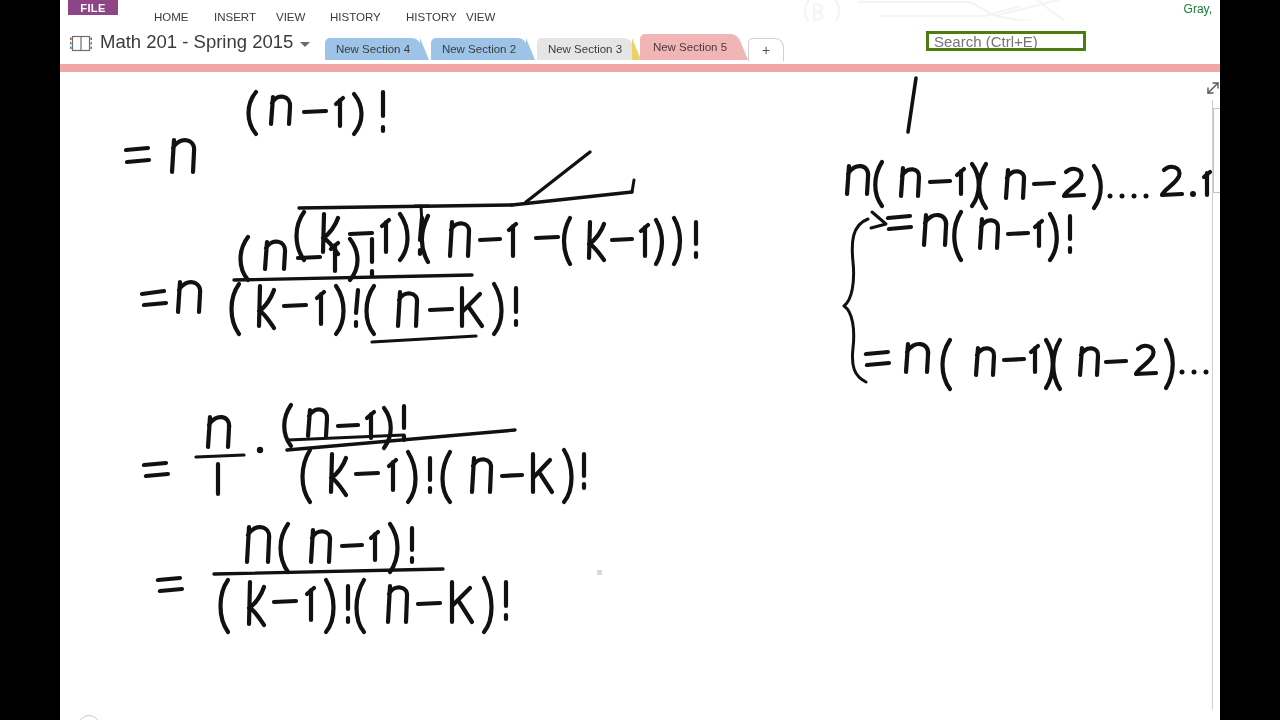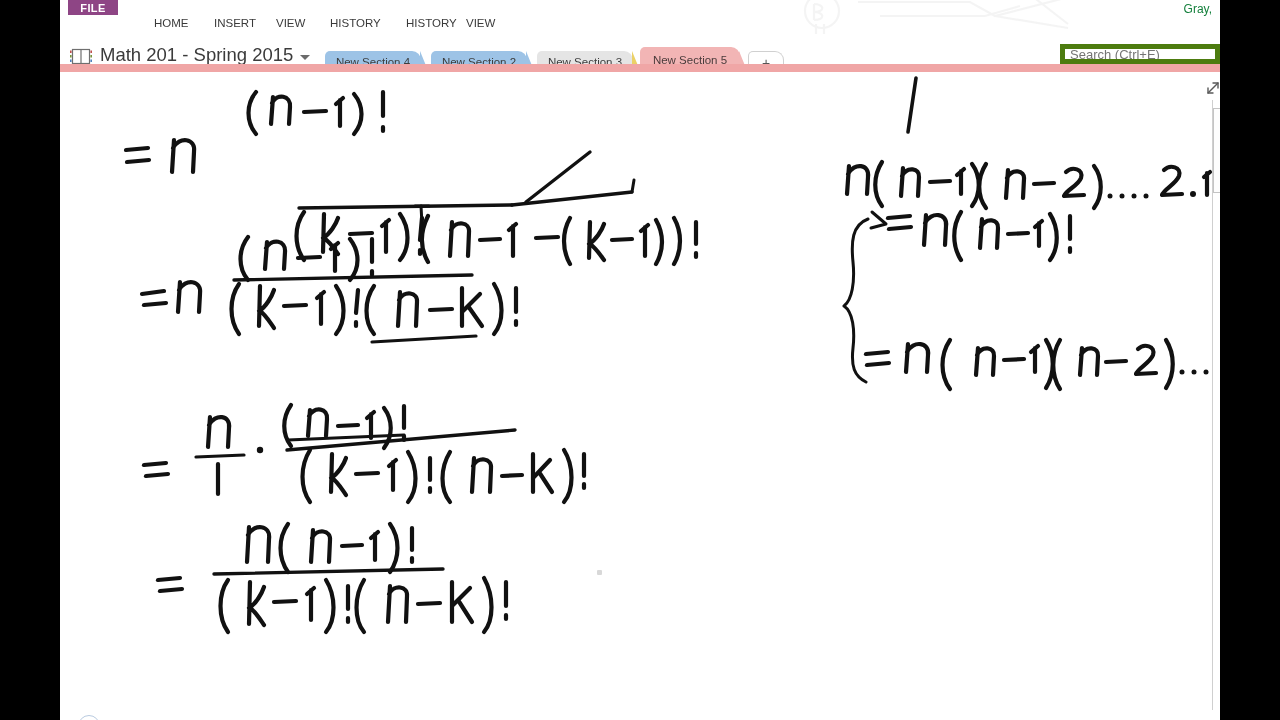--- a/index.html
+++ b/index.html
@@ -45,42 +45,42 @@
   }
   .ribbon-tab {
     position: absolute;
     top: 0; height: 21px;
     color: #3a3a3a;
     font-size: 11.5px;
     display: flex;
     align-items: center;
     justify-content: center;
     cursor: pointer;
-    padding: 12px 6px;
+    padding: 6px 6px;
     white-space: nowrap;
   }
   #watermark {
     position: absolute;
     right: 150px; top: -6px;
     width: 290px; height: 42px;
     opacity: .55;
     pointer-events: none;
   }
   #user-name {
     position: absolute;
     right: 8px; top: 2px;
     font-size: 12px;
     color: #15803d;
     white-space: nowrap;
   }
   
   #navrow {
     position: absolute;
-    left: 0; top: 34px;
-    width: 1160px; height: 43px;
+    left: 0; top: 21px;
+    width: 1026px; height: 43px;
     background: #ffffff;
   }
   #notebook-icon {
     position: absolute;
     left: 10px; top: 14px;
     width: 22px; height: 17px;
   }
   #notebook-title {
     position: absolute;
     left: 40px; top: 10px;
@@ -132,23 +132,23 @@
     color: #555;
     display: flex;
     align-items: center;
     justify-content: center;
     cursor: pointer;
   }
   #search-box {
     position: absolute;
     right: 0px; top: 10px;
     width: 160px; height: 20px;
-    border: 5px solid #4d7c0f;
-    background: #ffffff;
-    font-size: 13px;
+    border: 3px solid #4d7c0f;
+    background: #ffffff;
+    font-size: 15px;
     color: #777;
     padding: 0 5px;
     box-sizing: border-box;
     outline: none;
     font-family: "Liberation Sans", sans-serif;
   }
   
   #accent-bar {
     position: absolute;
     left: 0; top: 64px;

